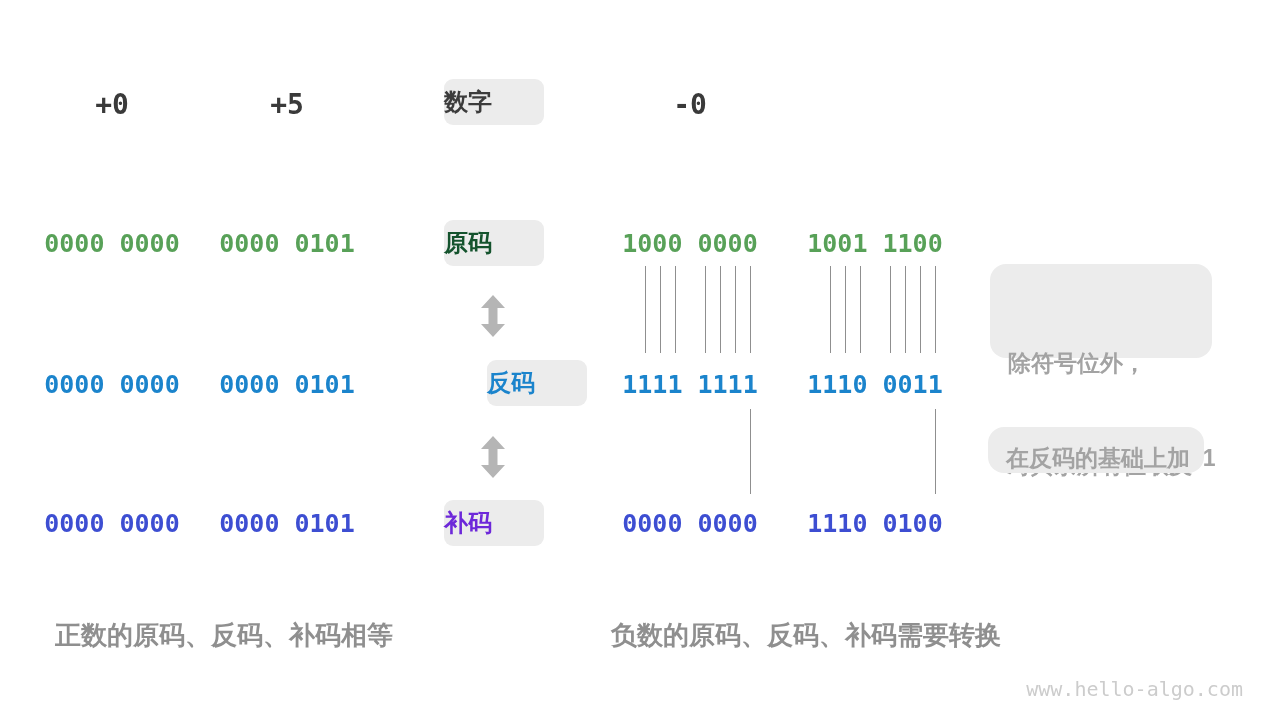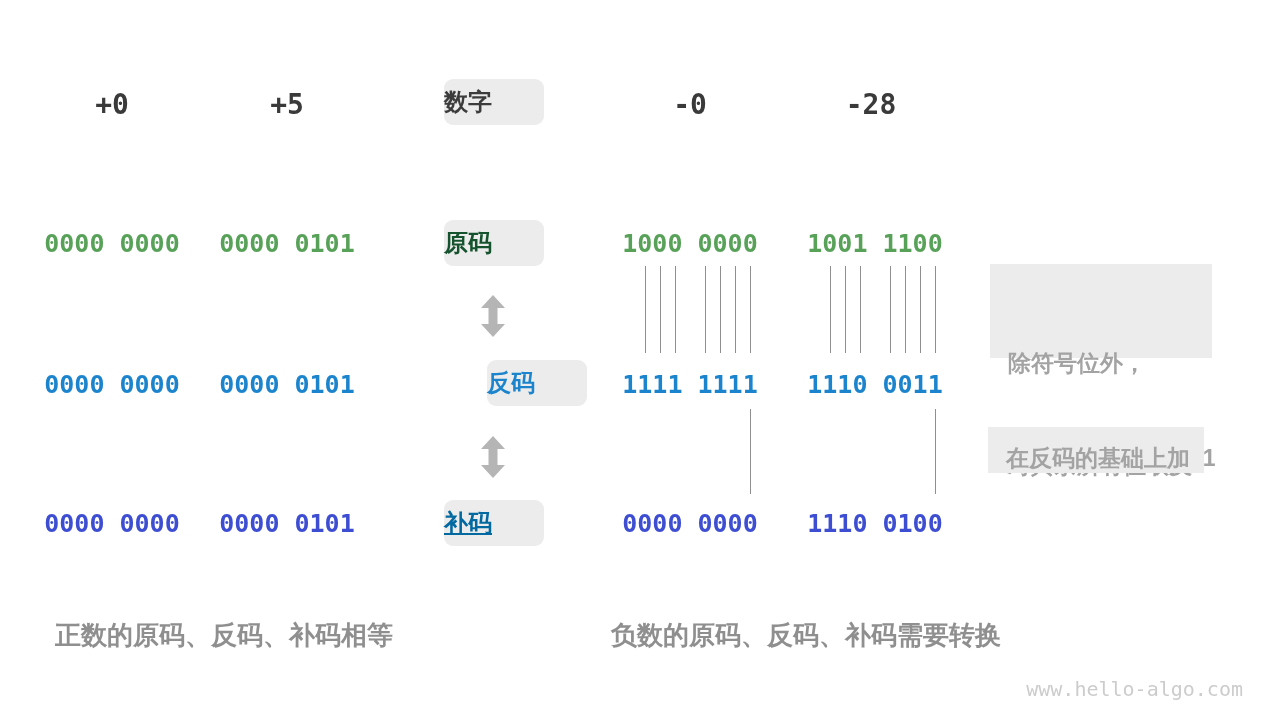--- a/index.html
+++ b/index.html
@@ -42,34 +42,34 @@
     border-radius:9px;
     display:flex;
     align-items:center;
     justify-content:flex-start;
     font-weight:bold;
     font-size:24px;
   }
   .tag-number{color:#3c3c3c;}
   .tag-sign{color:#14532d;}
   .tag-ones{color:#1b84cc;margin-left:43px;}
-  .tag-twos{color:#0369a1;text-decoration:underline;}
+  .tag-twos{color:#6d28d9;}
   .vline{
     position:absolute;
     width:1px;
     background:#8f8f8f;
   }
   .arrow{
     position:absolute;
     left:479px;
   }
   .note{
     position:absolute;
     background:#ececec;
-    border-radius:0;
+    border-radius:16px;
     color:#a3a3a3;
     font-weight:bold;
     font-size:23px;
     line-height:34px;
     padding:14px 18px;
     box-sizing:border-box;
     white-space:pre;
   }
   .caption{
     position:absolute;
@@ -91,21 +91,20 @@
 <body>
 
 <div class="canvas">
 
   <div class="cell numhead" style="left:112px;top:88px">+0</div>
   <div class="cell numhead" style="left:287px;top:88px">+5</div>
   <div class="tag tag-number" style="top:79px">
     <span>数字</span>
   </div>
   <div class="cell numhead" style="left:690px;top:88px">-0</div>
-  <div class="cell numhead" style="left:871px;top:88px">-28</div>
 
   <div class="row-sign">
     <div class="cell bin" style="left:112px;top:229px">0000 0000</div>
     <div class="cell bin" style="left:287px;top:229px">0000 0101</div>
     <div class="tag tag-sign" style="top:220px">
       <span>原码</span>
     </div>
     <div class="cell bin" style="left:690px;top:229px">1000 0000</div>
     <div class="cell bin" style="left:875px;top:229px">1001 1100</div>
   </div>

